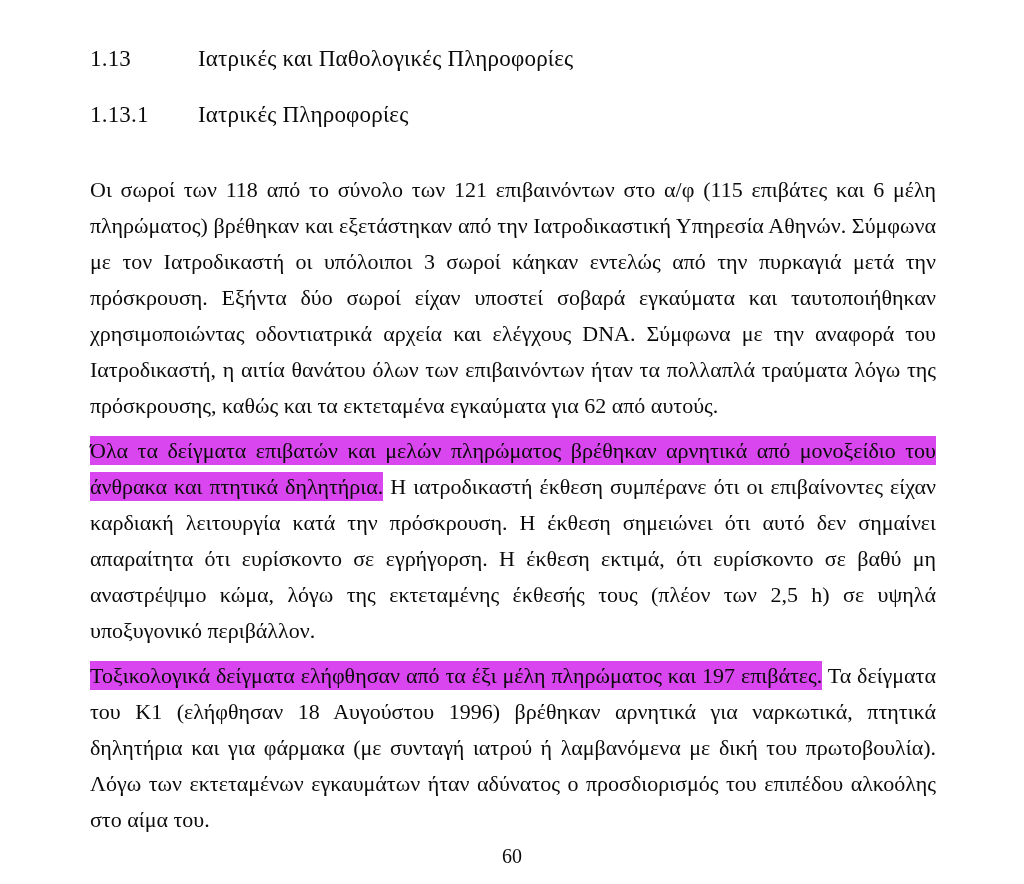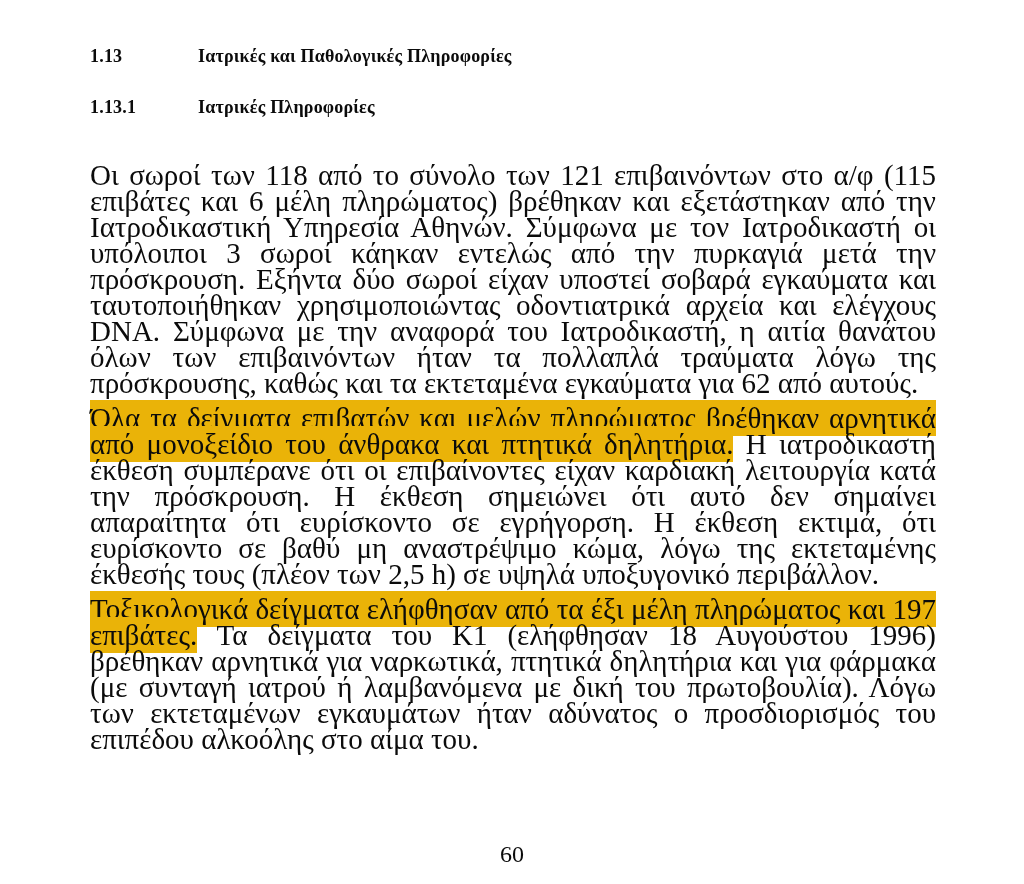--- a/index.html
+++ b/index.html
@@ -12,50 +12,50 @@
     width: 1024px;
     height: 884px;
     background: #ffffff;
     box-sizing: border-box;
     padding: 46px 88px 0 90px;
     font-family: "Liberation Serif", "DejaVu Serif", serif;
     color: #0b0b0b;
     overflow: hidden;
   }
   .heading {
-    font-size: 18px;
-    font-weight: bold;
+    font-size: 23px;
+    font-weight: normal;
     margin: 0 0 30px 0;
     letter-spacing: 0.2px;
     white-space: nowrap;
   }
   .heading.sub {
     margin-bottom: 44px;
   }
   .heading .num {
     display: inline-block;
     width: 108px;
   }
   p.body-par {
-    font-size: 29px;
-    line-height: 26px;
+    font-size: 22px;
+    line-height: 36px;
     text-align: justify;
     margin: 0 0 9px 0;
   }
   .hl {
-    background: #eab308;
+    background: #d946ef;
     padding: 2px 0;
   }
   .pageno {
     position: absolute;
     left: 0;
     bottom: 16px;
     width: 100%;
     text-align: center;
-    font-size: 24px;
+    font-size: 20px;
   }
 </style>
 </head>
 <body>
 
 <div class="page">
 
   <div class="heading">
     <span class="num">1.13</span><span>Ιατρικές και Παθολογικές Πληροφορίες</span>
   </div>

